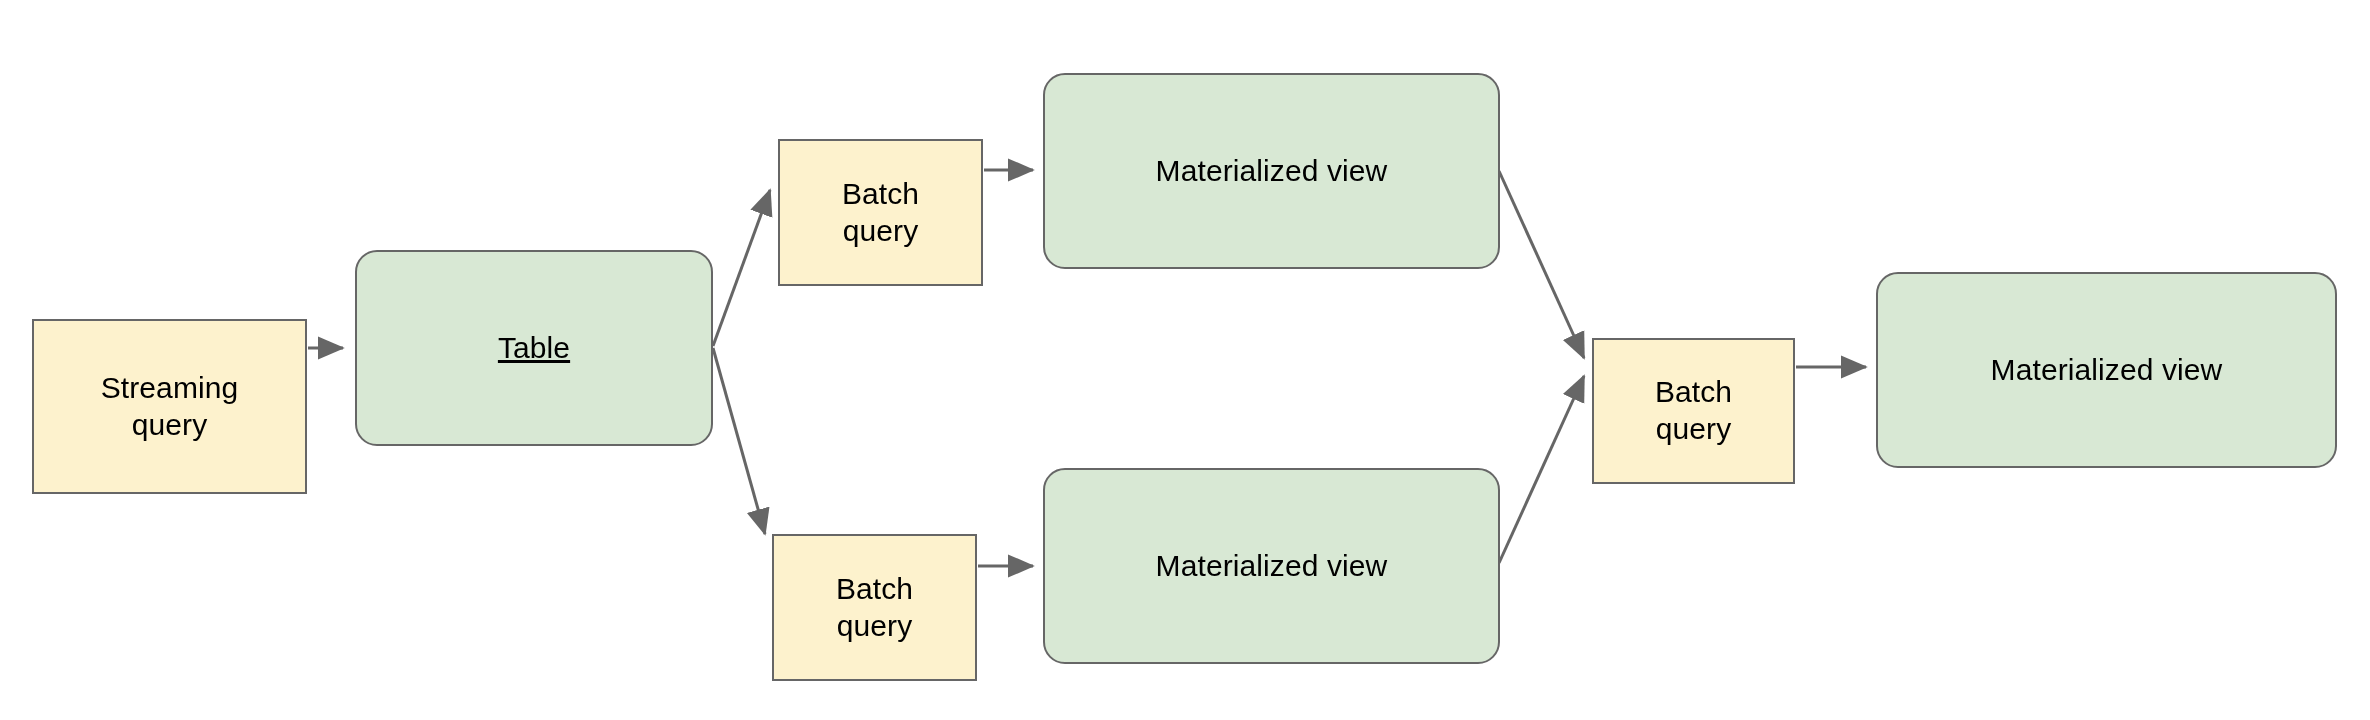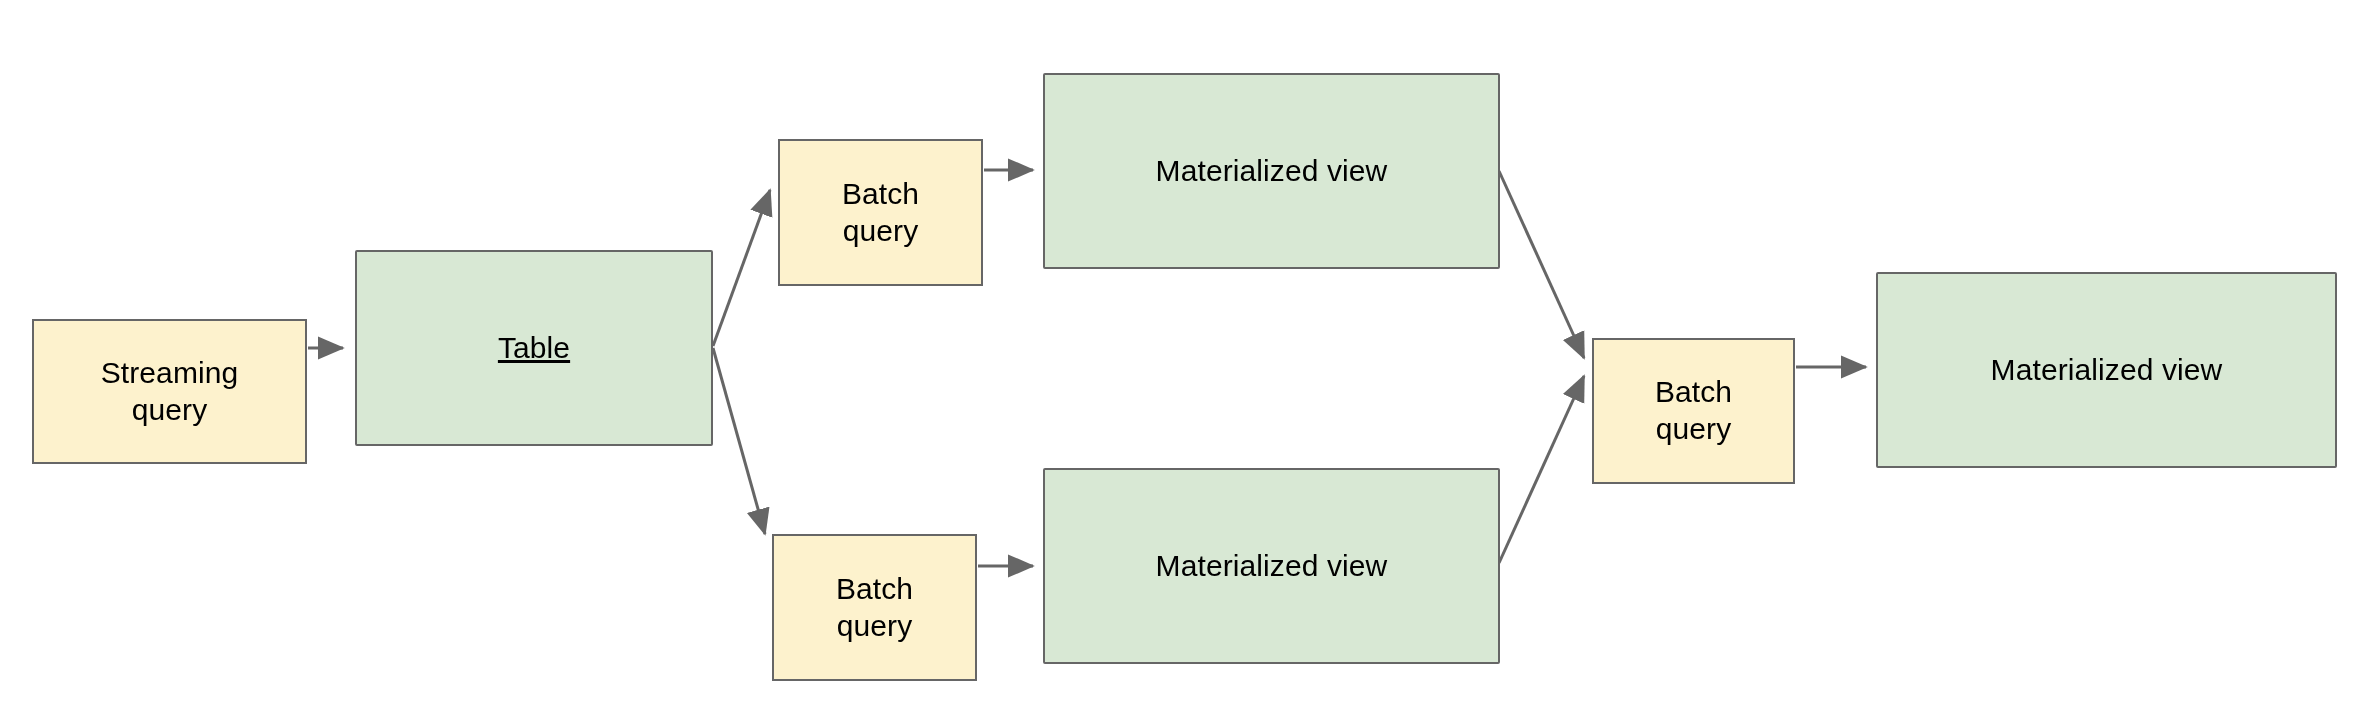--- a/index.html
+++ b/index.html
@@ -39,21 +39,21 @@
     border: 2px solid #666666;
     white-space: pre-line;
   }
   .node.process {
     background: #fdf2cd;
     border-radius: 0;
     margin-top: 44px;
   }
   .node.store {
     background: #d8e8d4;
-    border-radius: 2px;
+    border-radius: 22px;
   }
   .node .label {
     display: block;
     padding: 0 6px;
   }
 </style>
 </head>
 <body>
 
 <div id="canvas">
@@ -70,21 +70,21 @@
       <line x1="713" y1="346" x2="770" y2="190"></line>
       <line x1="713" y1="348" x2="765" y2="534"></line>
       <line x1="984" y1="170" x2="1033" y2="170"></line>
       <line x1="978" y1="566" x2="1033" y2="566"></line>
       <line x1="1499" y1="171" x2="1584" y2="358"></line>
       <line x1="1499" y1="563" x2="1584" y2="376"></line>
       <line x1="1796" y1="367" x2="1866" y2="367"></line>
     </g>
   </svg>
 
-  <div class="node process" style="left:32px; top:275px; width:275px; height:145px;">
+  <div class="node process" style="left:32px; top:275px; width:275px; height:175px;">
     <span class="label">Streaming
 query</span>
   </div>
 
   <div class="node store" style="left:355px; top:250px; width:358px; height:196px;text-decoration:underline;">
     <span class="label">Table</span>
   </div>
 
   <div class="node process" style="left:778px; top:95px; width:205px; height:147px;">
     <span class="label">Batch

